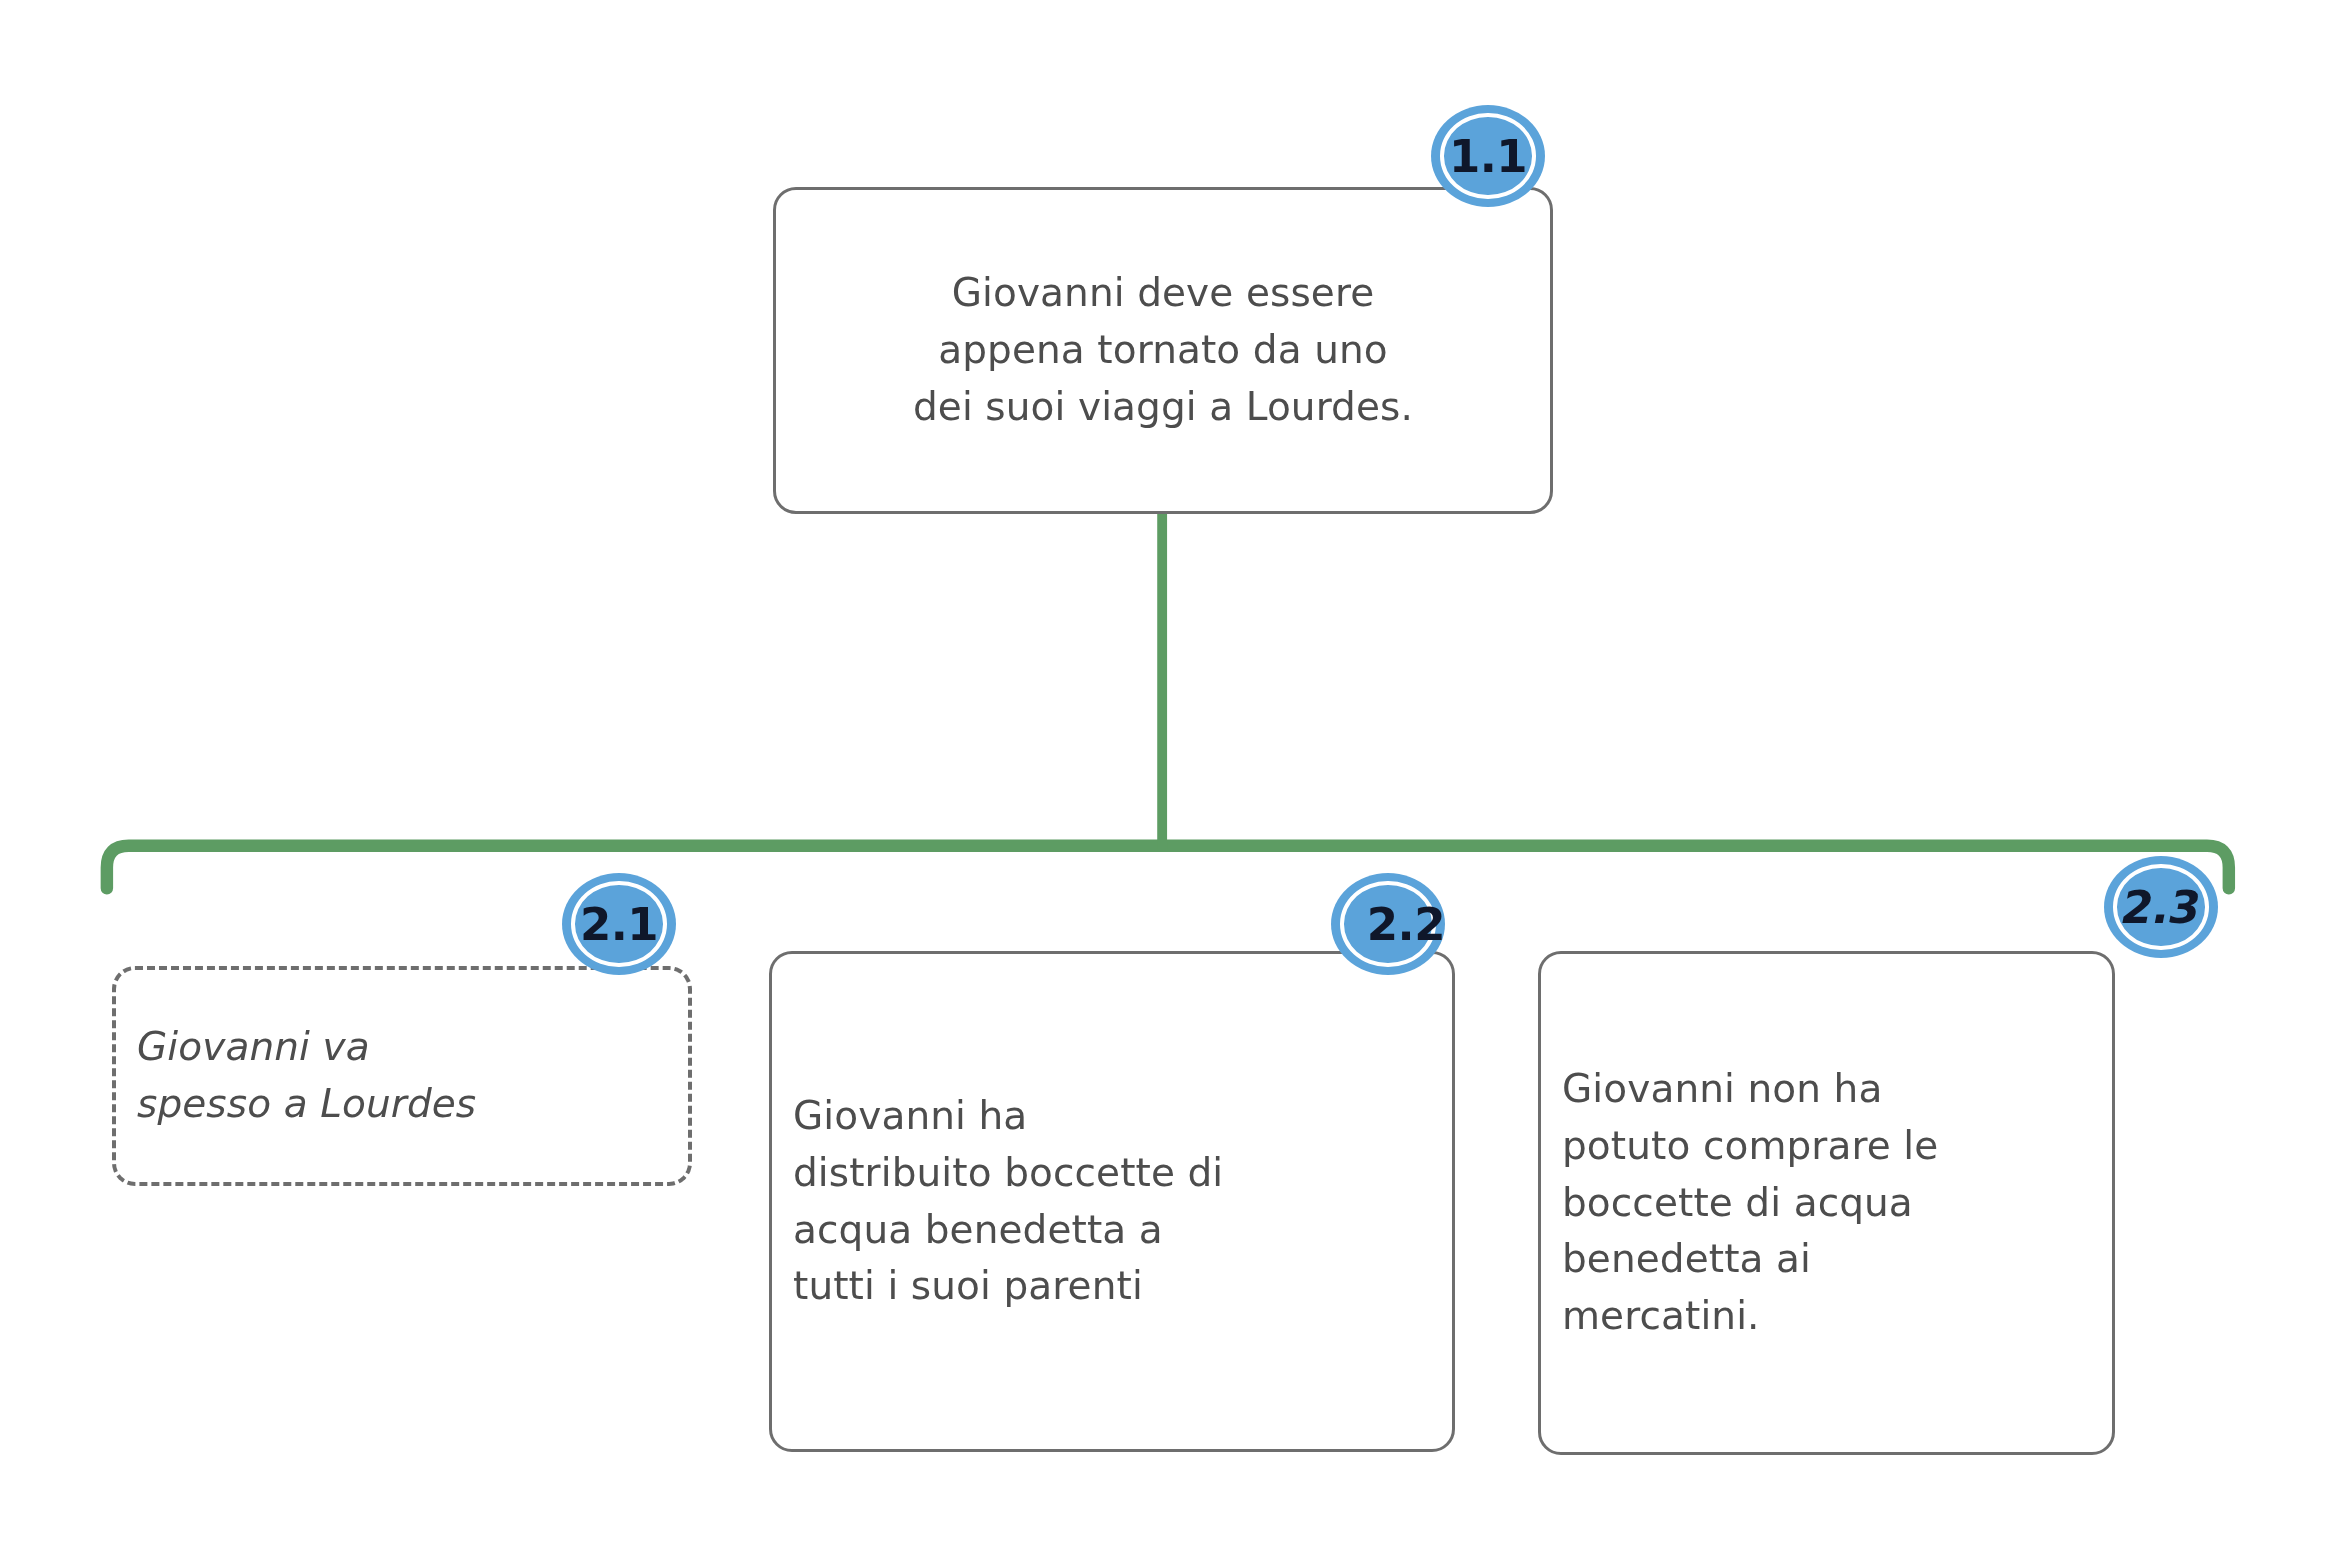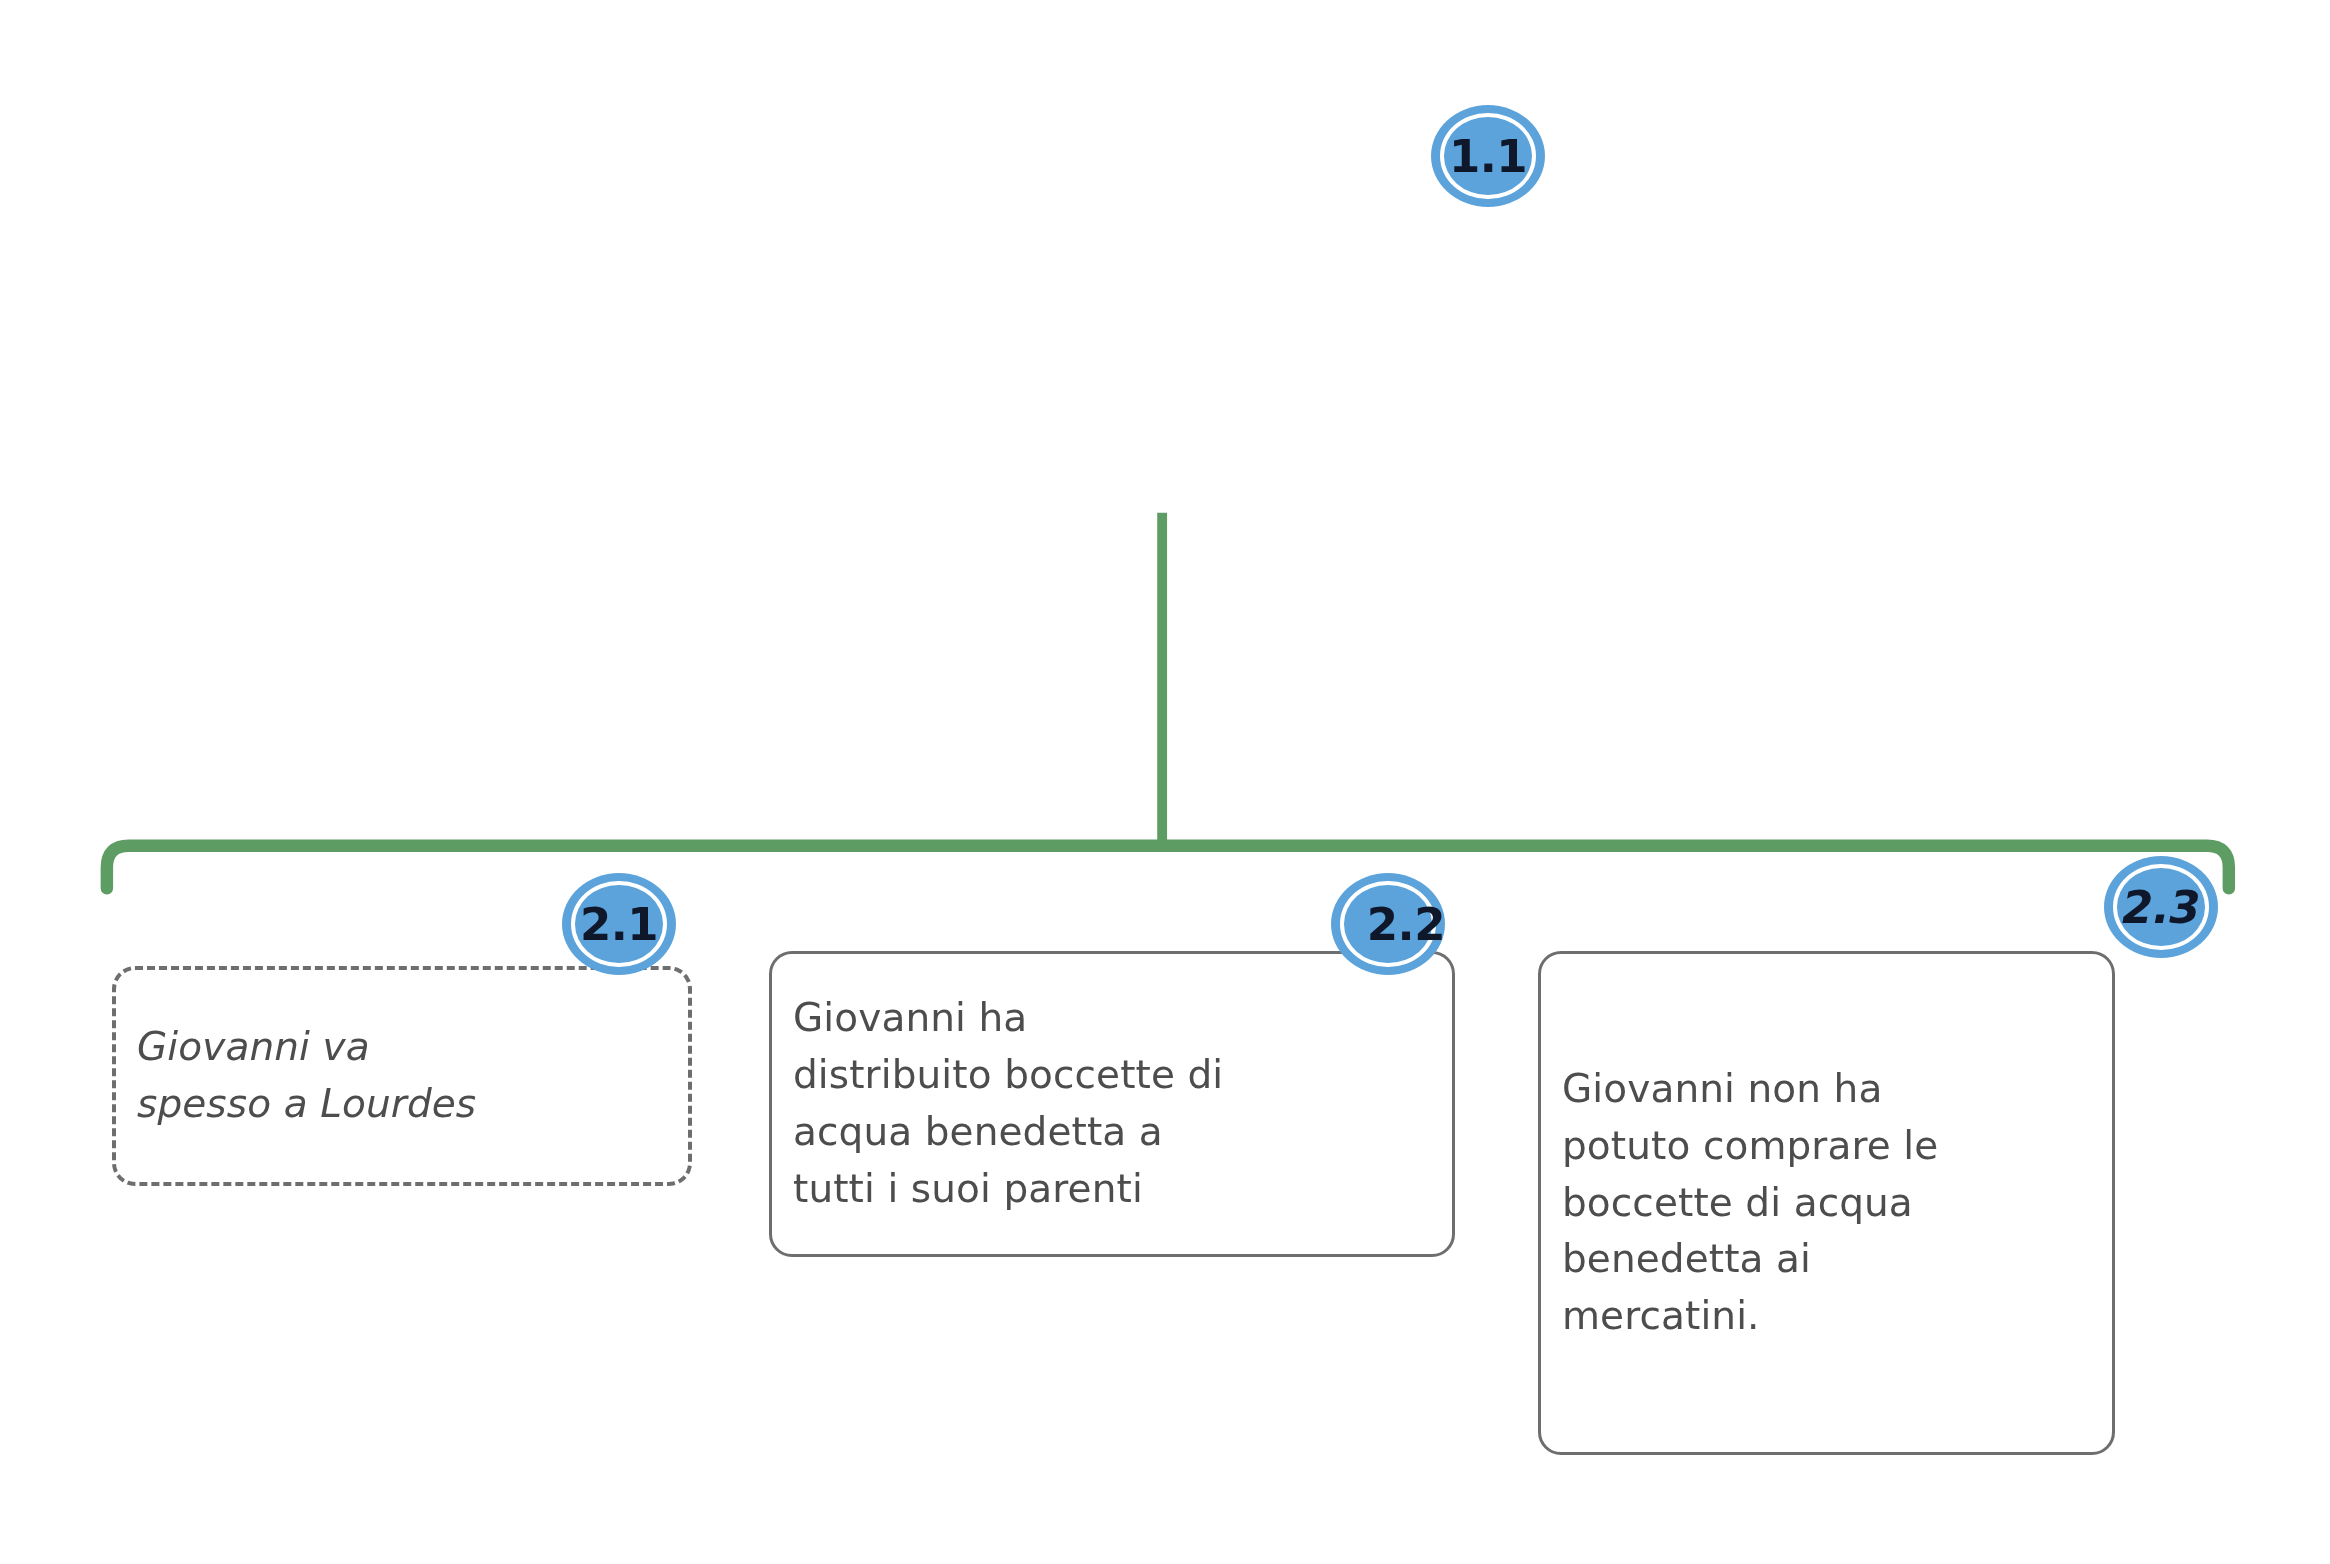--- a/index.html
+++ b/index.html
@@ -96,27 +96,32 @@
     <path d="M 206 1712
              L 206 1672
              Q 206 1630 248 1630
              L 4254 1630
              Q 4296 1630 4296 1672
              L 4296 1712" fill="none" stroke="#5d9c63" stroke-width="24" stroke-linecap="round"></path>
 
     <path d="M 2240 988 L 2240 1636" fill="none" stroke="#5d9c63" stroke-width="19" stroke-linecap="butt"></path>
   </svg>
 
+  <div class="node" style="left:773px; top:187px; width:780px; height:327px;">
+    <span class="node-text center">Giovanni deve essere
+appena tornato da uno
+dei suoi viaggi a Lourdes.</span>
+  </div>
 
   <div class="node dashed" style="left:112px; top:966px; width:580px; height:220px;">
     <span class="node-text left">Giovanni va
 spesso a Lourdes</span>
   </div>
 
-  <div class="node" style="left:769px; top:951px; width:686px; height:306px;justify-content:center;">
+  <div class="node" style="left:769px; top:951px; width:686px; height:501px;justify-content:center;">
     <span class="node-text left">Giovanni ha
 distribuito boccette di
 acqua benedetta a
 tutti i suoi parenti</span>
   </div>
 
   <div class="node" style="left:1538px; top:951px; width:577px; height:504px;">
     <span class="node-text left">Giovanni non ha
 potuto comprare le
 boccette di acqua

